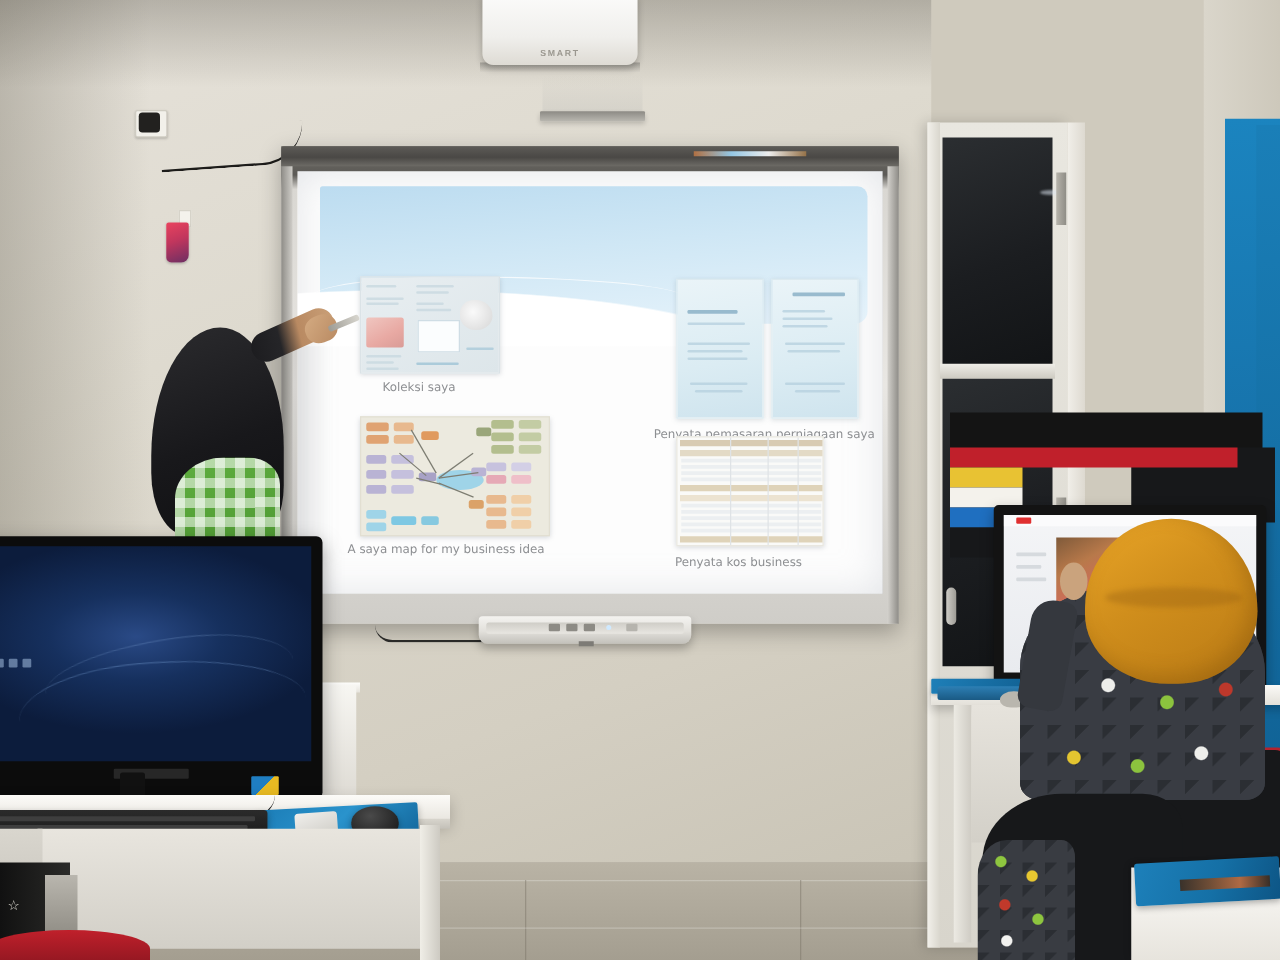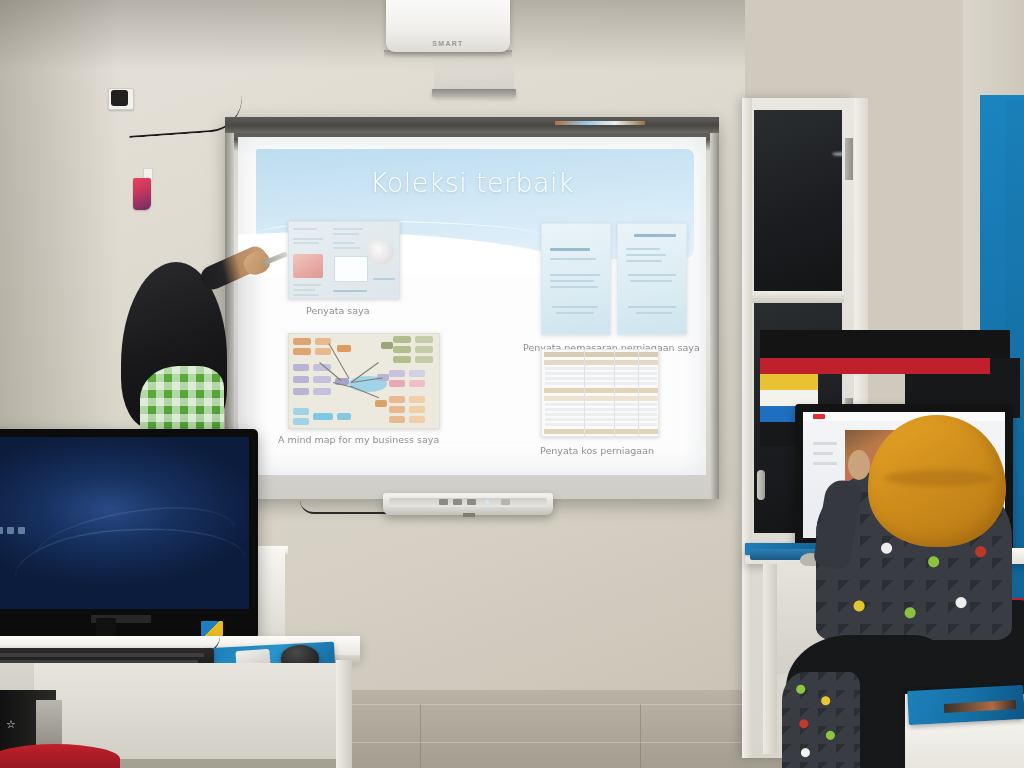--- a/index.html
+++ b/index.html
@@ -604,40 +604,39 @@
     <div class="board-topbar">
       <div class="gleam"></div>
     </div>
     <div class="board-side-l"></div>
     <div class="board-side-r"></div>
 
     <div class="slide">
       <div class="slide-sky"></div>
       <div class="slide-wave"></div>
       <div class="slide-wave2"></div>
-      <div class="slide-title">Koleksi terbaik</div>
 
       <div class="thumb" id="thumb-brosur">
         <div class="br-col" style="left:4px;top:6px;width:24px;"></div>
         <div class="br-col" style="left:4px;top:16px;width:30px;"></div>
         <div class="br-col" style="left:4px;top:20px;width:26px;"></div>
         <div class="br-col" style="left:44px;top:6px;width:30px;"></div>
         <div class="br-col" style="left:44px;top:11px;width:26px;"></div>
         <div class="br-col" style="left:44px;top:20px;width:22px;"></div>
         <div class="br-col" style="left:44px;top:25px;width:28px;"></div>
         <div class="br-photo"></div>
         <div class="br-inner"></div>
         <div class="br-shoe"></div>
         <div class="br-col" style="left:4px;top:62px;width:28px;"></div>
         <div class="br-col" style="left:4px;top:67px;width:22px;"></div>
         <div class="br-col" style="left:4px;top:72px;width:26px;"></div>
         <div class="br-col" style="left:44px;top:68px;width:34px;background:#9ec3d6;"></div>
         <div class="br-col" style="left:84px;top:56px;width:22px;background:#a9c9da;"></div>
       </div>
-      <div class="cap" style="left:68px; top:168px;">Penyata saya</div>
+      <div class="cap" style="left:68px; top:168px;">Koleksi saya</div>
 
       <div class="thumb" id="thumb-strategi">
         <div class="sp-page" style="left:0;">
           <div class="sp-line sp-bold" style="left:8px;top:24px;width:40px;"></div>
           <div class="sp-line" style="left:8px;top:34px;width:46px;"></div>
           <div class="sp-line" style="left:8px;top:50px;width:50px;"></div>
           <div class="sp-line" style="left:8px;top:56px;width:44px;"></div>
           <div class="sp-line" style="left:8px;top:62px;width:48px;"></div>
           <div class="sp-line" style="left:10px;top:82px;width:46px;"></div>
           <div class="sp-line" style="left:14px;top:88px;width:38px;"></div>
@@ -692,42 +691,42 @@
         <div class="mm-node" style="left:100px;top:82px;width:16px;background:#e8b98e;"></div>
         <div class="mm-node" style="left:120px;top:82px;width:16px;background:#f0cfa8;"></div>
         <div class="mm-node" style="left:86px;top:66px;width:12px;background:#dba268;"></div>
         <div class="mm-line" style="left:62px;top:48px;width:34px;transform:rotate(-36deg);"></div>
         <div class="mm-line" style="left:62px;top:48px;width:32px;transform:rotate(-8deg);"></div>
         <div class="mm-line" style="left:62px;top:52px;width:30px;transform:rotate(22deg);"></div>
         <div class="mm-line" style="left:44px;top:48px;width:20px;transform:rotate(14deg);"></div>
         <div class="mm-line" style="left:52px;top:46px;width:28px;transform:rotate(-140deg);"></div>
         <div class="mm-line" style="left:60px;top:44px;width:40px;transform:rotate(-120deg);"></div>
       </div>
-      <div class="cap" style="left:40px; top:297px;">A mind map for my business saya</div>
+      <div class="cap" style="left:40px; top:297px;">A saya map for my business idea</div>
 
       <div class="thumb" id="thumb-kos">
         <div class="ss-hdr" style="top:2px;"></div>
         <div class="ss-hdr" style="top:10px;background:#e3dac6;"></div>
         <div class="ss-row" style="top:17px;"></div>
         <div class="ss-row" style="top:22px;"></div>
         <div class="ss-row" style="top:27px;"></div>
         <div class="ss-row" style="top:32px;"></div>
         <div class="ss-hdr" style="top:38px;background:#dfd3b9;"></div>
         <div class="ss-hdr" style="top:46px;background:#ece3d1;"></div>
         <div class="ss-row" style="top:53px;"></div>
         <div class="ss-row" style="top:58px;"></div>
         <div class="ss-row" style="top:63px;"></div>
         <div class="ss-row" style="top:68px;"></div>
         <div class="ss-row" style="top:73px;"></div>
         <div class="ss-hdr" style="top:79px;background:#dfd3b9;"></div>
         <div class="ss-div" style="left:42px;"></div>
         <div class="ss-div" style="left:72px;"></div>
         <div class="ss-div" style="left:96px;"></div>
       </div>
-      <div class="cap" style="left:302px; top:308px;">Penyata kos perniagaan</div>
+      <div class="cap" style="left:302px; top:308px;">Penyata kos business</div>
     </div>
   </div>
 
   <div class="board-cable"></div>
   <div class="tray">
     <div class="tray-inner"></div>
     <div class="tray-btn" style="left:56px;"></div>
     <div class="tray-btn" style="left:70px;"></div>
     <div class="tray-btn" style="left:84px;"></div>
     <div class="tray-led"></div>

